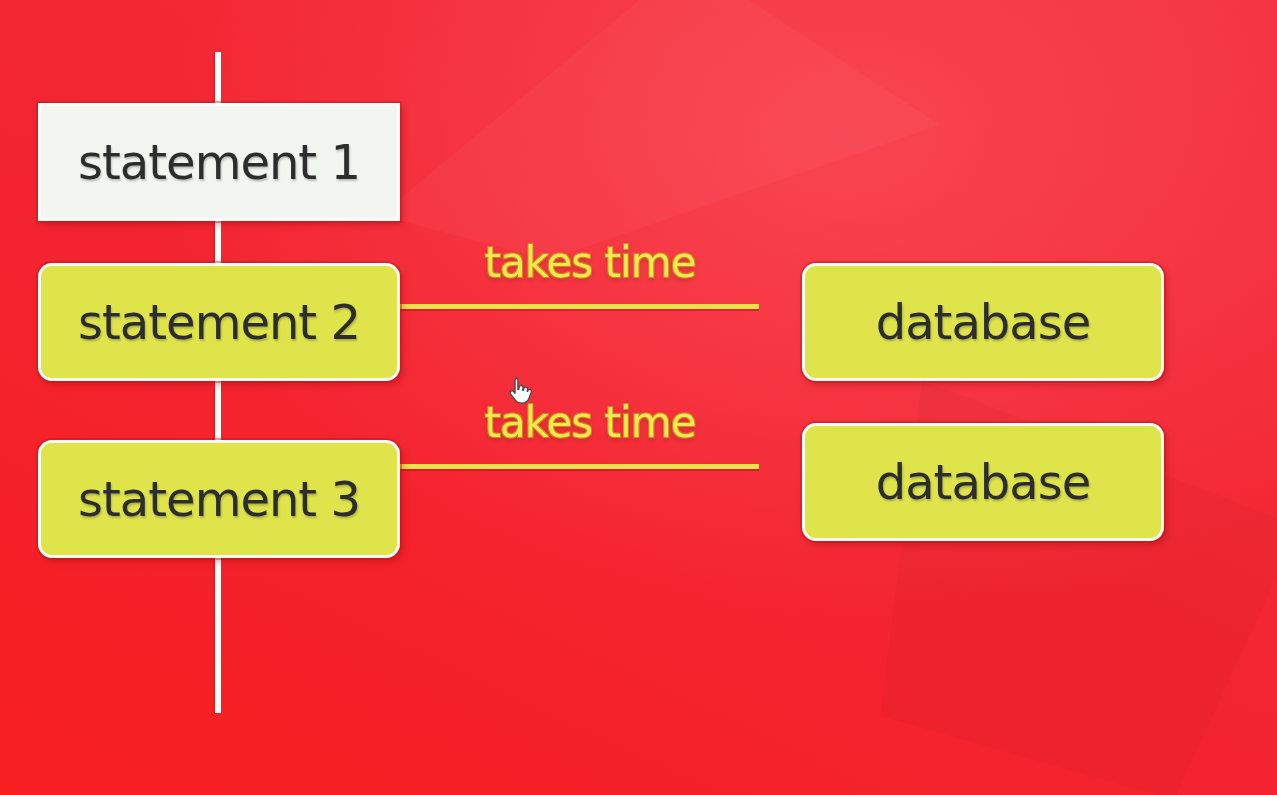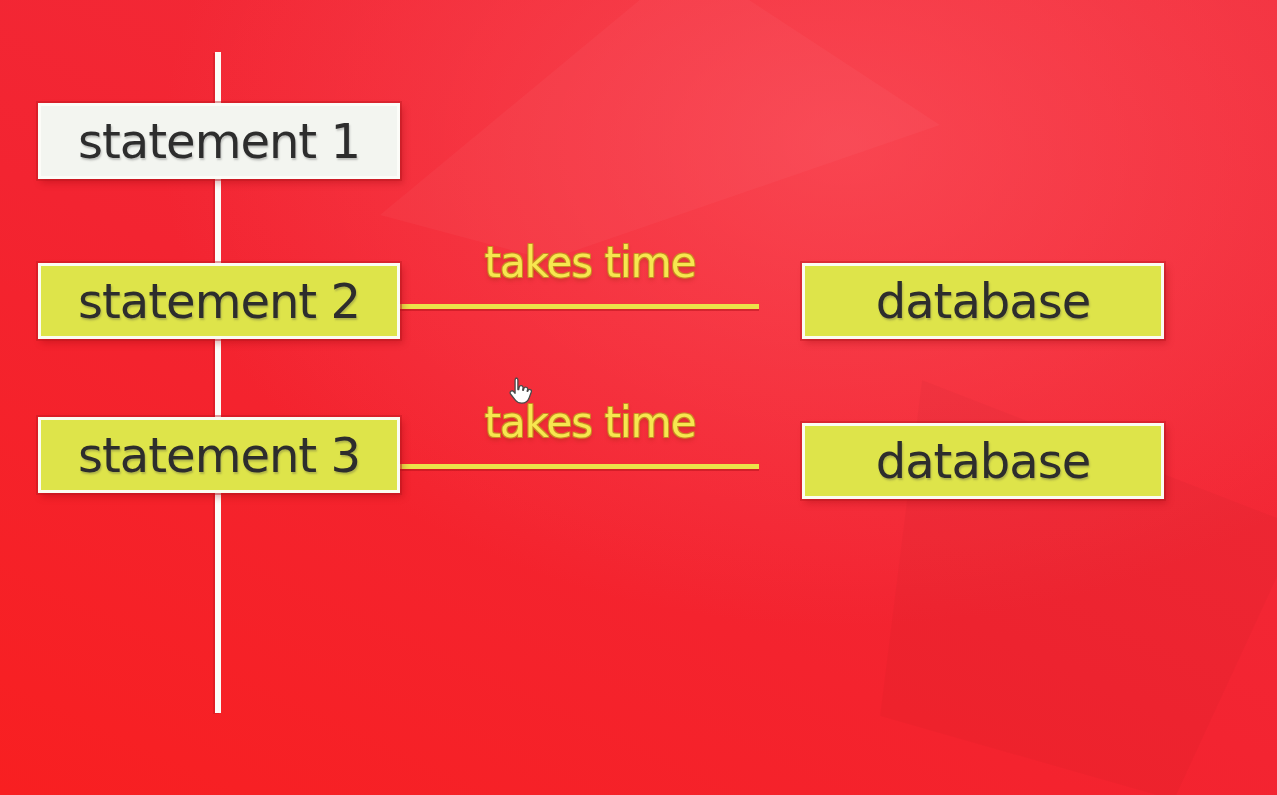--- a/index.html
+++ b/index.html
@@ -39,35 +39,35 @@
     left: 215px; top: 52px;
     width: 6px; height: 661px;
     background: var(--line-white, #fcfcf8);
     box-shadow: -2px 1px 0 rgba(186,22,30,0.35);
     z-index: 1;
   }
 
   
   .box {
     position: absolute;
-    width: 362px; height: 76px;
+    width: 362px; height: 118px;
     box-sizing: border-box;
     border: 3px solid rgba(252,252,248,0.97);
     display: flex;
     align-items: center;
     justify-content: center;
     z-index: 2;
     box-shadow: 0 0 0 2px rgba(186,22,30,0.40), 3px 4px 7px rgba(140,0,10,0.30);
   }
   .box.white { background: var(--box-white, #f3f5f0); }
-  .box.yellow { background: var(--box-yellow, #dee44a); }
+  .box.yellow { background: var(--box-yellow, #dee44a); border-radius: 14px; }
   .statement { left: 38px; }
   #st1 { top: 103px; }
   #st2 { top: 263px; }
-  #st3 { top: 417px; text-align: center; }
+  #st3 { top: 440px; text-align: center; }
   #st4 { top: 583px; }
   .db { left: 802px; }
   #db1 { top: 263px; }
   #db2 { top: 423px; }
 
   .box-label {
     font-size: 48px;
     letter-spacing: -1px;
     color: var(--text-dark, #2d2d2d);
     text-shadow: 1px 2px 2px rgba(70,70,70,0.30);

